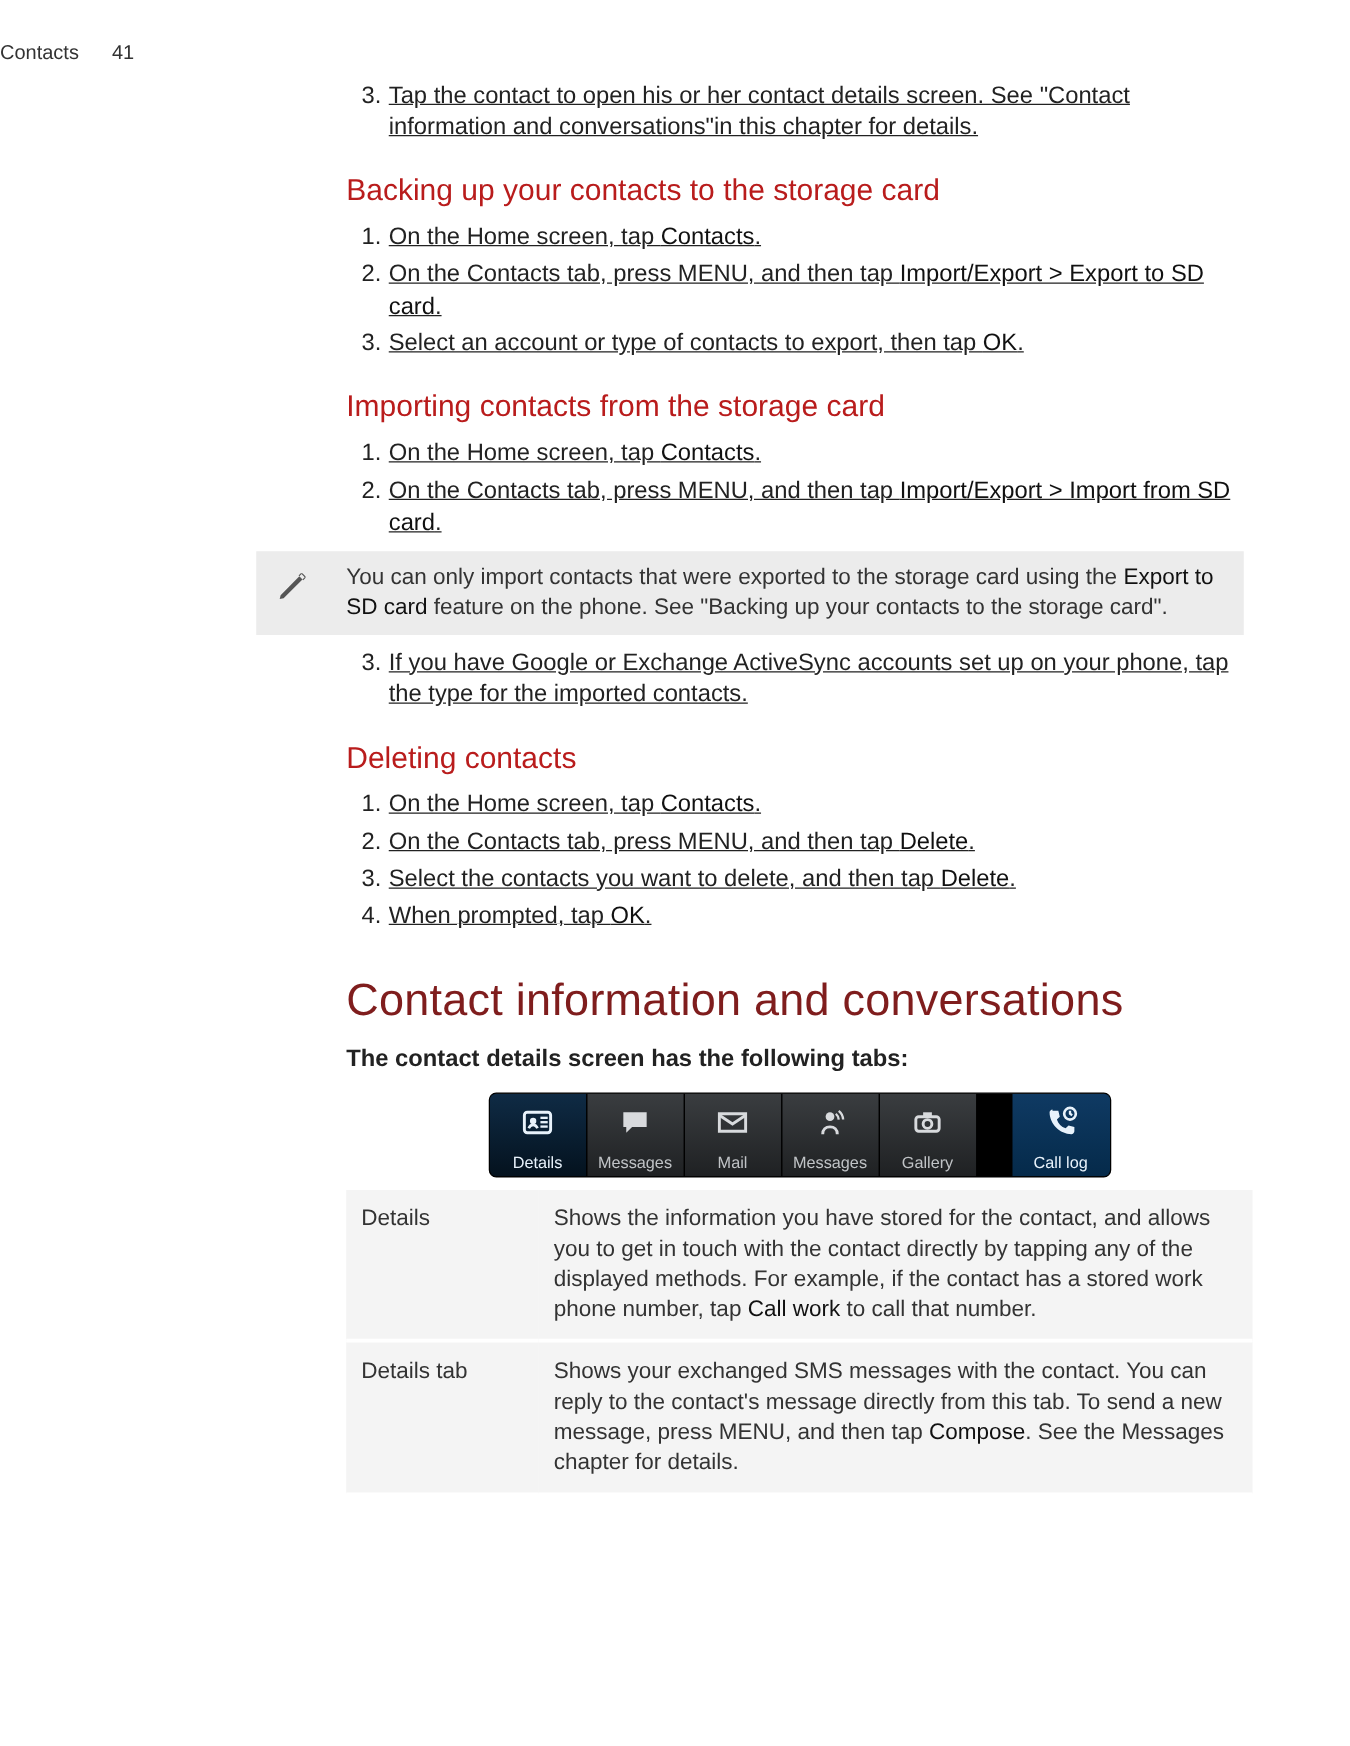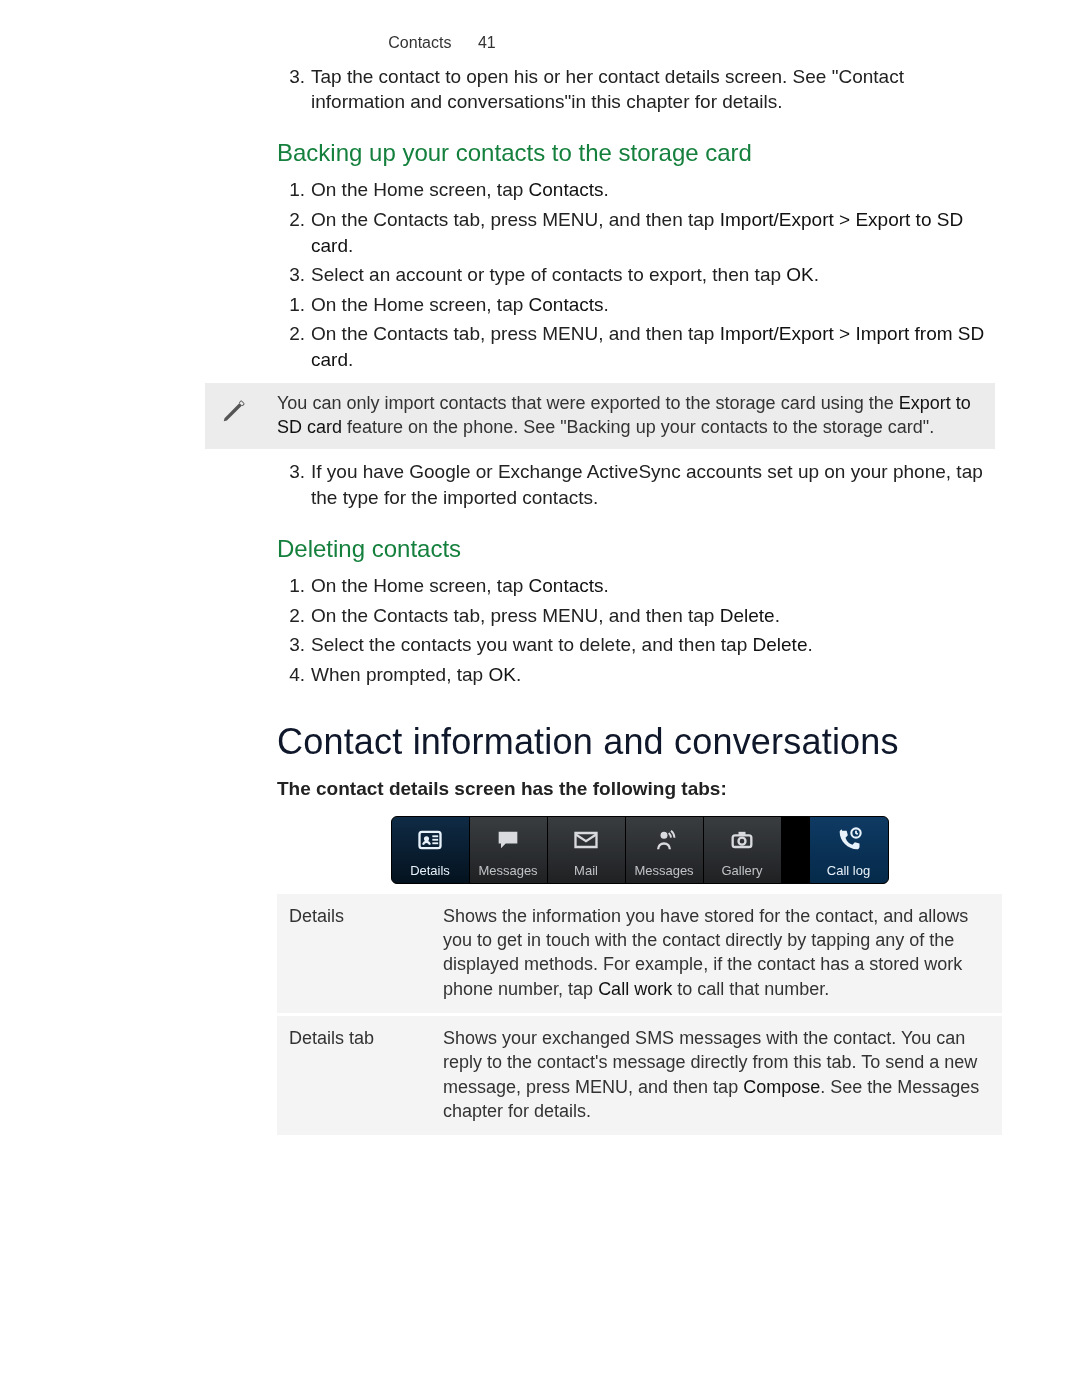--- a/index.html
+++ b/index.html
@@ -14,49 +14,49 @@
     color: #222;
     font-size: 19px;
     line-height: 1.35;
   }
   .page {
     width: 1080px;
     padding: 0 0 60px 0;
     box-sizing: border-box;
   }
   .pagehead {
-    text-align: center;
+    text-align: left;
     padding: 32px 196px 6px 0;
     font-size: 16px;
     color: #333;
     font-weight: 300;
   }
   .pagehead .num { margin-left: 22px; }
   .content {
     margin-left: 277px;
     margin-right: 78px;
   }
   .ol { list-style: none; padding: 0; margin: 0; }
   .ol > li { display: flex; margin: 4px 0; }
   .ol .n {
     flex: 0 0 28px;
     text-align: right;
     padding-right: 6px;
   }
-  .ol .t { flex: 1; }
+  .ol .t { flex: 1; text-decoration: underline; }
   .h2 {
     font-size: 24px;
     font-weight: 300;
-    color: #15803d;
+    color: #b91c1c;
     margin: 22px 0 8px 0;
   }
   .h1 {
     font-size: 36px;
     font-weight: 300;
-    color: #0f172a;
+    color: #7f1d1d;
     margin: 30px 0 10px 0;
     letter-spacing: 0.2px;
   }
   .b { font-weight: 400; color: #111; }
   
   .note {
     margin: 10px 0 10px 205px;
     width: 790px;
     background: #ececec;
     display: flex;
@@ -176,20 +176,21 @@
         </span>
       </li>
       <li>
         <span class="n">3.</span>
         <span class="t">
           <span>Select an account or type of contacts to export, then tap </span><span class="b">OK</span><span>.</span>
         </span>
       </li>
     </ol>
 
+    <div class="h2">Importing contacts from the storage card</div>
     <ol class="ol">
       <li>
         <span class="n">1.</span>
         <span class="t">
           <span>On the Home screen, tap </span><span class="b">Contacts</span><span>.</span>
         </span>
       </li>
       <li>
         <span class="n">2.</span>
         <span class="t">

